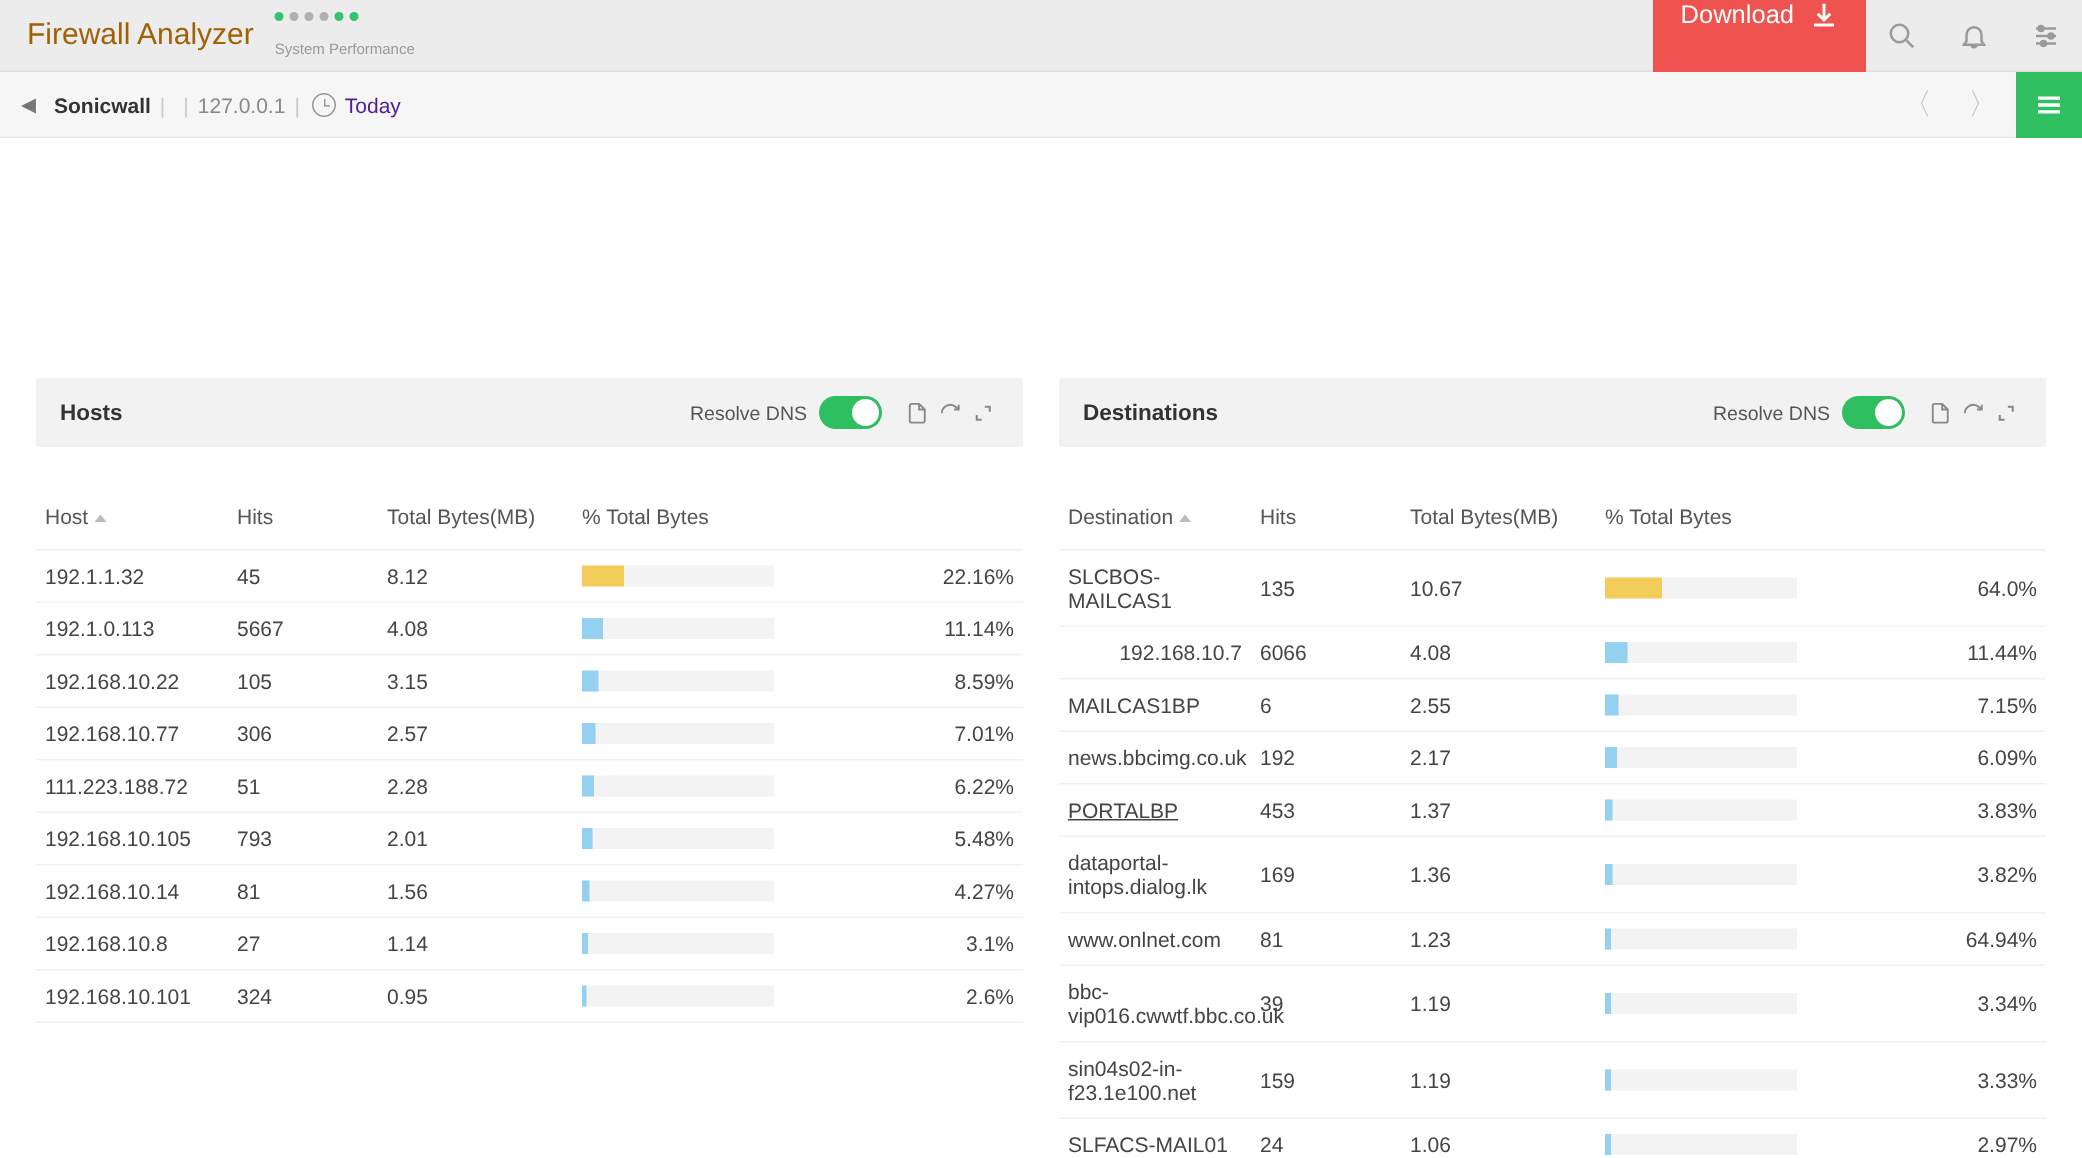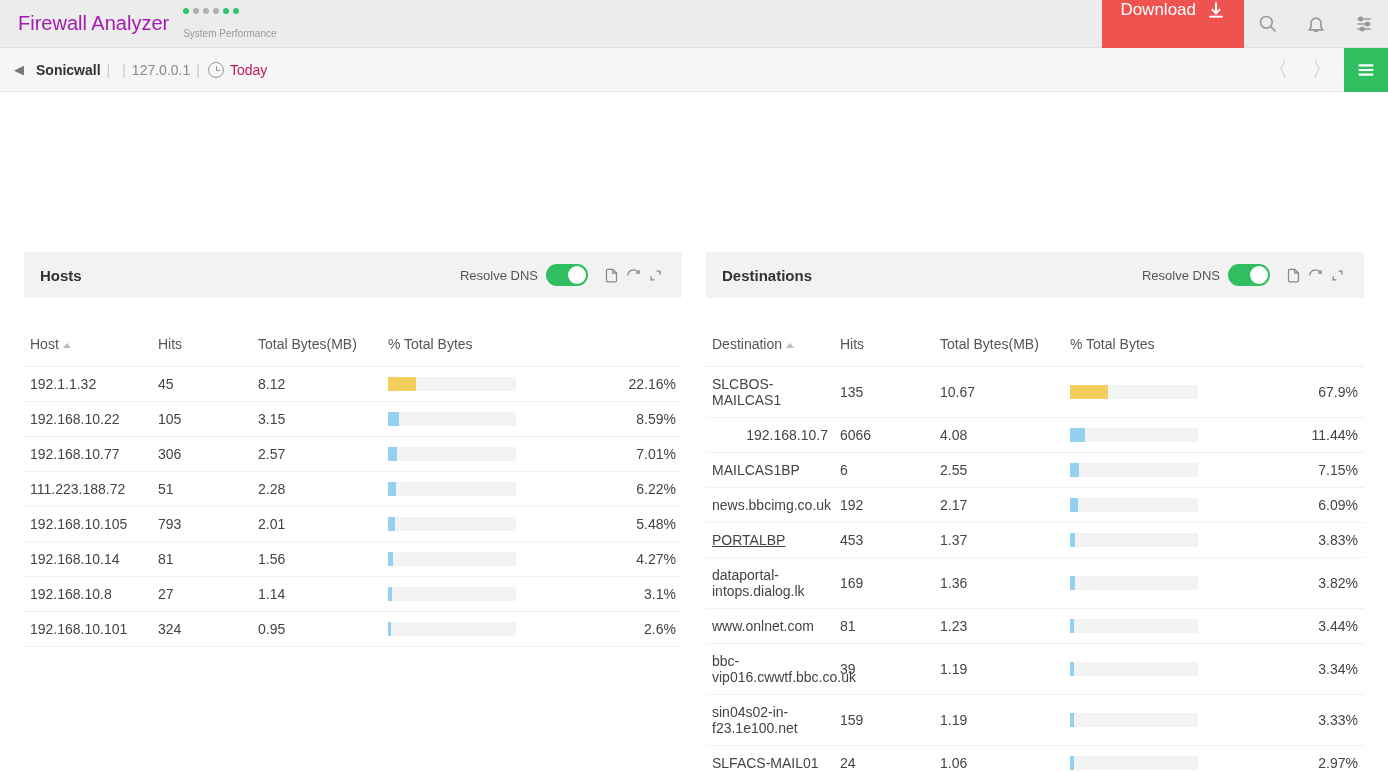--- a/index.html
+++ b/index.html
@@ -16,21 +16,21 @@
     height: 48px;
     background: #ececec;
     display: flex;
     align-items: center;
     padding: 0 0 0 18px;
     border-bottom: 1px solid #e0e0e0;
   }
   .brand {
     font-size: 20px;
     font-weight: 500;
-    color: #a21caf;
+    color: #a16207;
     margin-right: 14px;
   }
   .sys-perf { display: flex; flex-direction: column; align-items: flex-start; gap: 14px;}
   .dots { display: flex; gap: 4px; }
   .dots .dot { width:6px; height:6px; border-radius:50%; }
   .dots .g { background:#34c36f; }
   .dots .gr { background:#b0b0b0; }
   .sys-perf-label { font-size:10px; color:#9a9a9a; }
   .top-spacer { flex:1; }
   .download-btn {
@@ -67,21 +67,21 @@
   .subbar .clock {
     width:16px; height:16px; border:1.5px solid #999; border-radius:50%;
     display:inline-flex; margin:0 6px 0 2px; position:relative;
   }
   .subbar .clock::after{
     content:""; position:absolute; left:7px; top:3px; width:1.5px; height:5px; background:#999;
   }
   .subbar .clock::before{
     content:""; position:absolute; left:7px; top:7px; width:4px; height:1.5px; background:#999;
   }
-  .subbar .today { color:#be185d; }
+  .subbar .today { color:#4c1d95; }
   .sub-spacer { flex:1; }
   .subnav-btn {
     width:44px; height:44px; display:flex; align-items:center; justify-content:center;
     color:#c4c4c4; font-size:20px;
   }
   .menu-green {
     width:44px; height:44px; background:#2fbf60;
     display:flex; align-items:center; justify-content:center; cursor:pointer;
   }
   .menu-green svg { stroke:#fff; }
@@ -242,20 +242,31 @@
             <td>45</td>
             <td>8.12</td>
             <td class="bar-cell">
               <div class="bar-wrap">
                 <div class="bar-fill first" style="width:22.16%"></div>
               </div>
             </td>
             <td class="col-pct">22.16%</td>
           </tr>
           <tr>
+            <td style="white-space:normal;overflow:visible;">192.1.0.113</td>
+            <td>5667</td>
+            <td>4.08</td>
+            <td class="bar-cell">
+              <div class="bar-wrap">
+                <div class="bar-fill " style="width:11.14%"></div>
+              </div>
+            </td>
+            <td class="col-pct">11.14%</td>
+          </tr>
+          <tr>
             <td style="white-space:normal;overflow:visible;">192.168.10.22</td>
             <td>105</td>
             <td>3.15</td>
             <td class="bar-cell">
               <div class="bar-wrap">
                 <div class="bar-fill " style="width:8.59%"></div>
               </div>
             </td>
             <td class="col-pct">8.59%</td>
           </tr>
@@ -373,21 +384,21 @@
       <tbody id="dest-body">
           <tr>
             <td style="white-space:normal;overflow:visible;">SLCBOS-MAILCAS1</td>
             <td>135</td>
             <td>10.67</td>
             <td class="bar-cell">
               <div class="bar-wrap">
                 <div class="bar-fill first" style="width:29.9%"></div>
               </div>
             </td>
-            <td class="col-pct">67.9%</td>
+            <td class="col-pct">64.0%</td>
           </tr>
           <tr>
             <td style="white-space:normal;overflow:visible;text-align:right;">192.168.10.7</td>
             <td>6066</td>
             <td>4.08</td>
             <td class="bar-cell">
               <div class="bar-wrap">
                 <div class="bar-fill " style="width:11.44%"></div>
               </div>
             </td>
@@ -439,21 +450,21 @@
           </tr>
           <tr>
             <td style="white-space:normal;overflow:visible;">www.onlnet.com</td>
             <td>81</td>
             <td>1.23</td>
             <td class="bar-cell">
               <div class="bar-wrap">
                 <div class="bar-fill " style="width:3.44%"></div>
               </div>
             </td>
-            <td class="col-pct">3.44%</td>
+            <td class="col-pct">64.94%</td>
           </tr>
           <tr>
             <td style="white-space:normal;overflow:visible;">bbc-vip016.cwwtf.bbc.co.uk</td>
             <td>39</td>
             <td>1.19</td>
             <td class="bar-cell">
               <div class="bar-wrap">
                 <div class="bar-fill " style="width:3.34%"></div>
               </div>
             </td>

